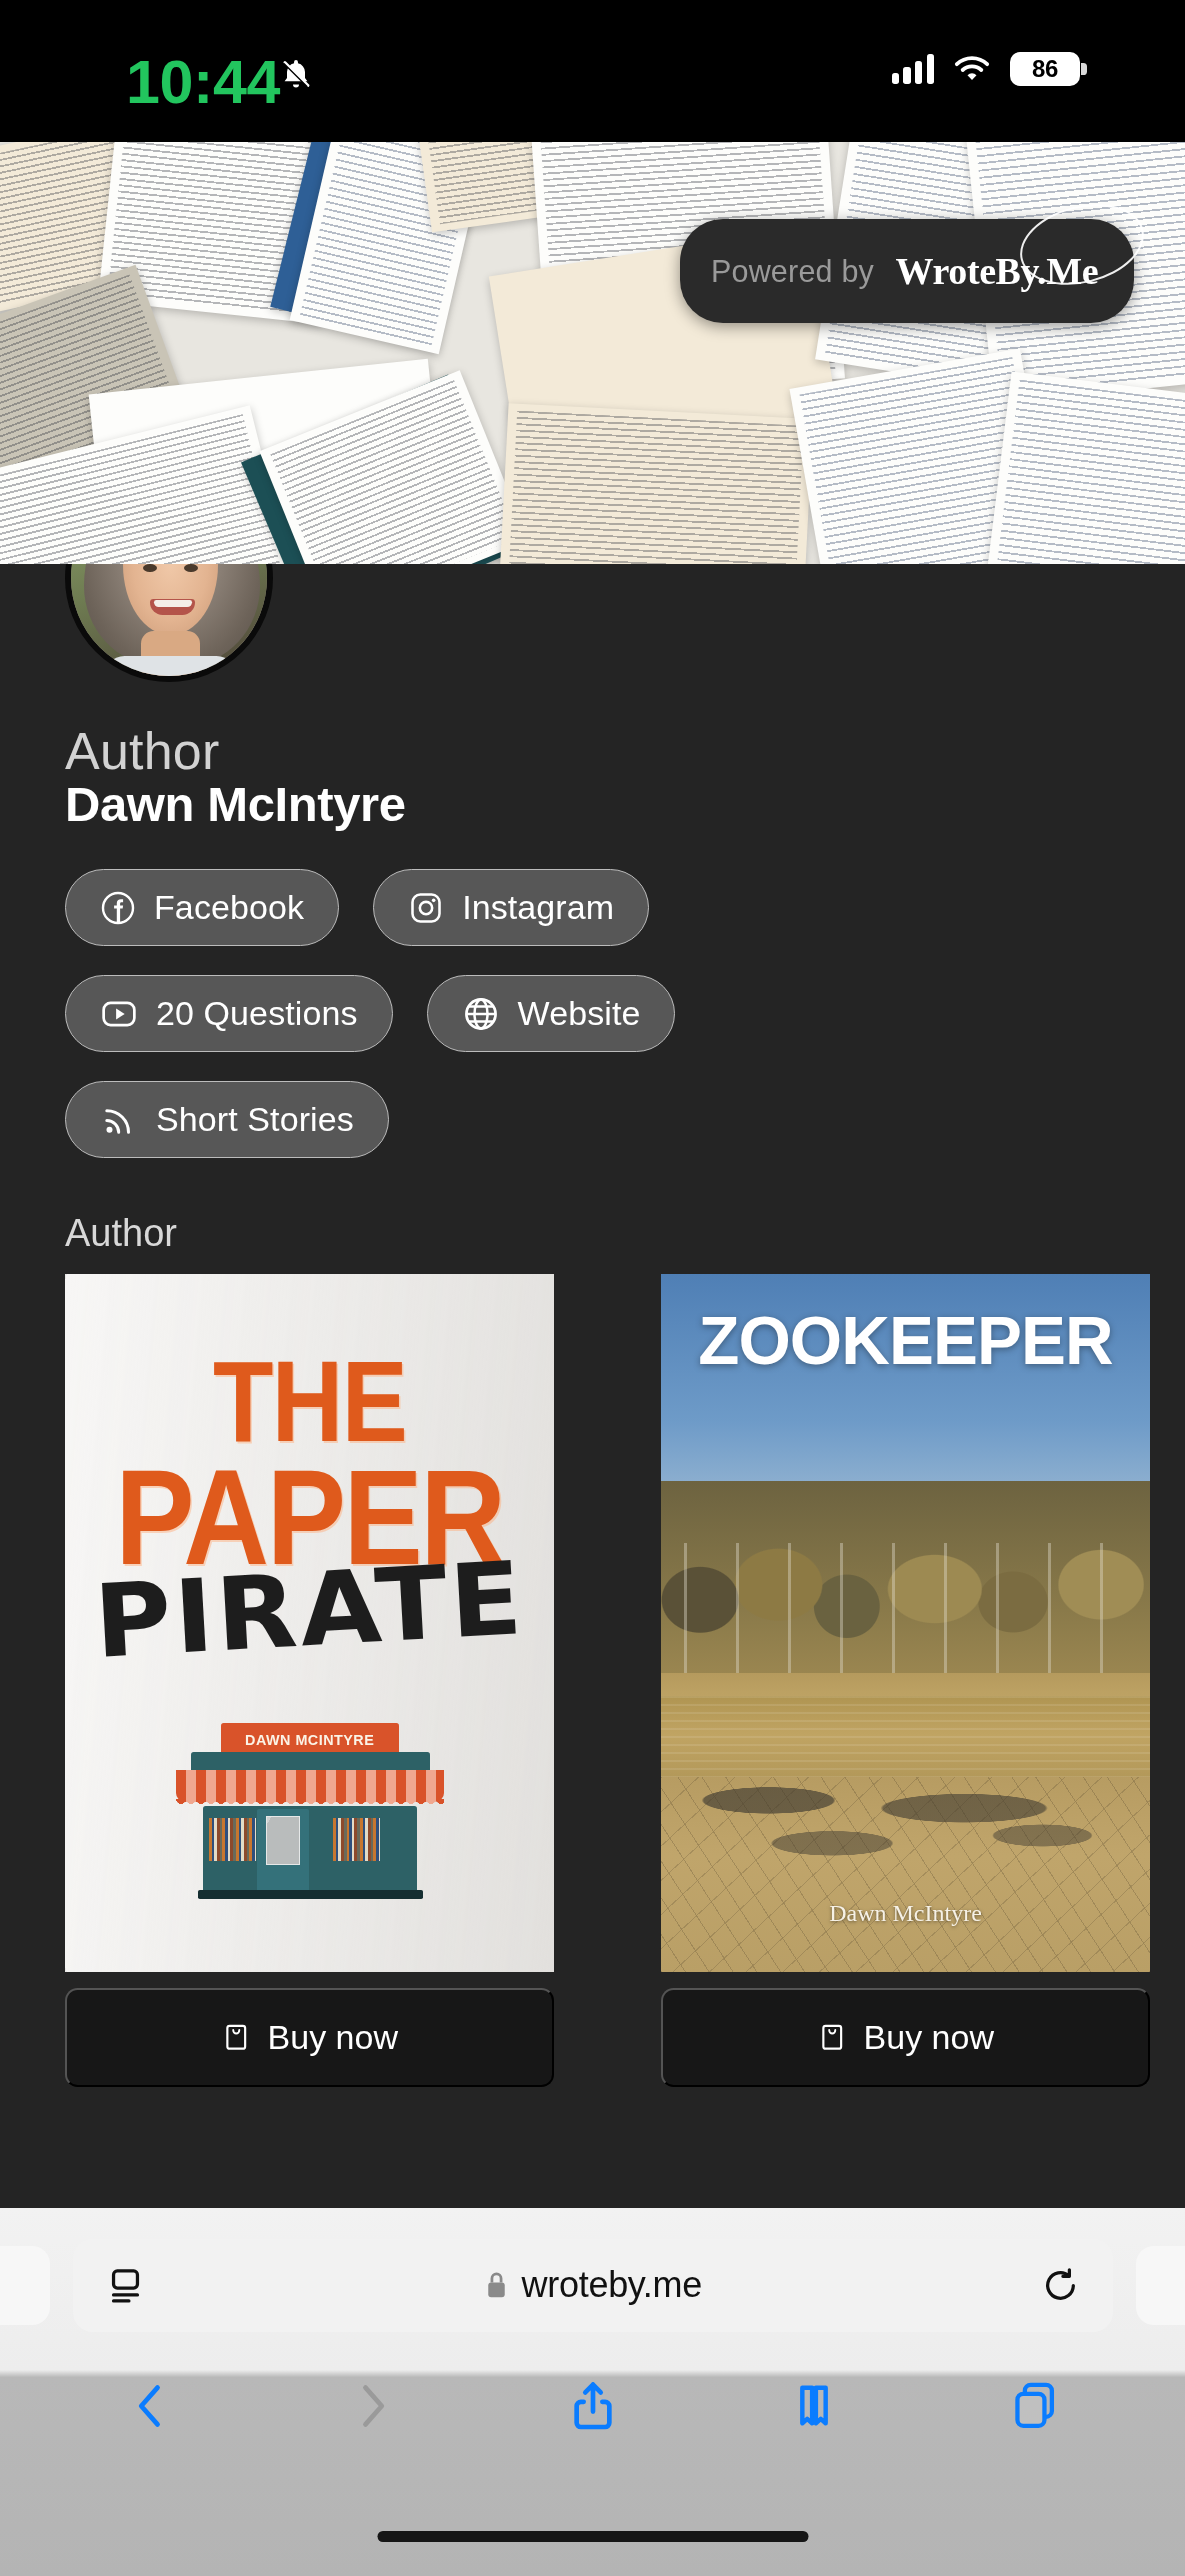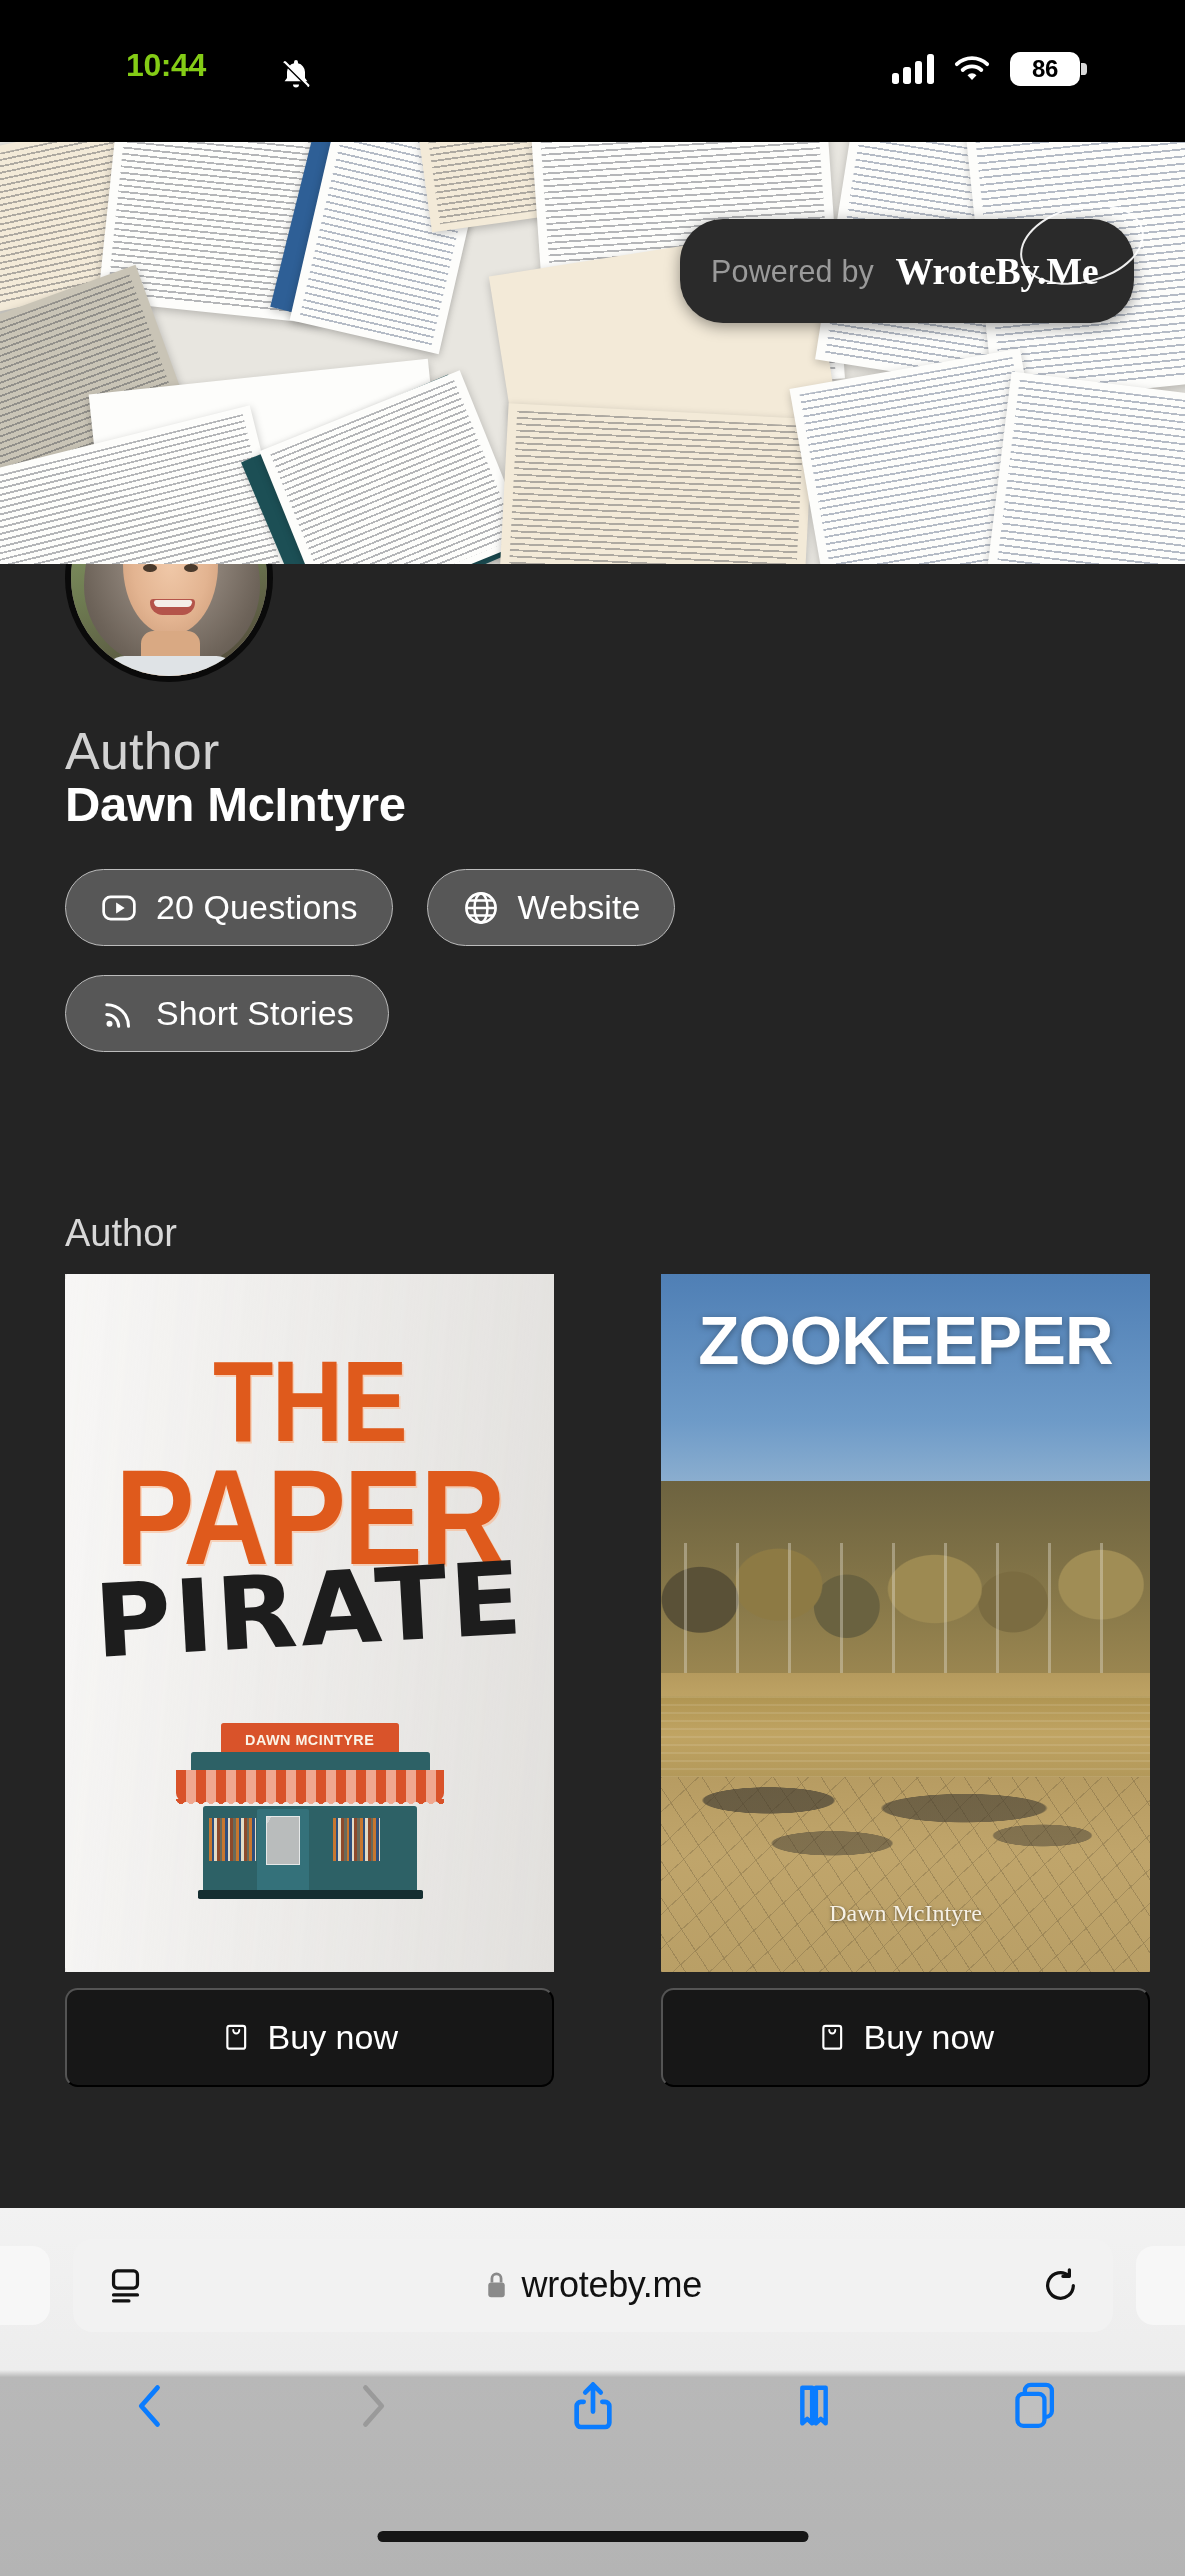--- a/index.html
+++ b/index.html
@@ -12,21 +12,21 @@
   }
   .phone { position:relative; width:1186px; height:2576px; background:#000; overflow:hidden; }
 
   
   .statusbar{
     position:absolute; top:0; left:0; width:1186px; height:142px;
     background:#000; color:#fff; z-index:40;
   }
   .sb-time{
     position:absolute; left:126px; top:47px;
-    font-size:32px; font-weight:600; letter-spacing:-0.4px; color:#84cc16;
+    font-size:61px; font-weight:600; letter-spacing:-0.4px; color:#22c55e;
   }
   .sb-bell{ position:absolute; left:278px; top:56px; width:36px; height:38px; }
   .sb-right{ position:absolute; right:106px; top:52px; display:flex; align-items:center; gap:18px; }
   .sig{ display:flex; align-items:flex-end; gap:4.5px; height:30.5px; }
   .sig i{ display:block; width:7.2px; background:#fff; border-radius:2.7px; }
   .sig i:nth-child(1){height:10.8px}
   .sig i:nth-child(2){height:17px}
   .sig i:nth-child(3){height:23.4px}
   .sig i:nth-child(4){height:30px}
   .wifi{ width:40px; height:30px; }
@@ -379,20 +379,37 @@
           <div class="av-teeth"></div>
         <div class="av-neck"></div>
           <div class="av-shirt"></div>
       </div>
     </div>
 
     <div class="role">Author</div>
     <div class="pname">Dawn McIntyre</div>
 
     <div class="links">
+      <div class="lrow">
+        <a class="pill">
+          <svg width="36" height="36" viewBox="0 0 24 24">
+            <circle cx="12" cy="12" r="10" fill="none" stroke="#fff" stroke-width="1.6"></circle>
+            <path fill="#fff" d="M13.4 12.4h1.7l.3-2.1h-2v-1.2c0-.6.2-1 1-1h1V6.2c-.2 0-.8-.1-1.5-.1-1.6 0-2.7.9-2.7 2.7v1.5H9.4v2.1h1.8V22h2.2z"></path>
+          </svg>
+          <span>Facebook</span>
+        </a>
+        <a class="pill">
+          <svg width="36" height="36" viewBox="0 0 24 24">
+            <rect x="3" y="3" width="18" height="18" rx="5.2" fill="none" stroke="#fff" stroke-width="1.7"></rect>
+            <circle cx="12" cy="12" r="4.1" fill="none" stroke="#fff" stroke-width="1.7"></circle>
+            <circle cx="17.1" cy="6.9" r="1.2" fill="#fff"></circle>
+          </svg>
+          <span>Instagram</span>
+        </a>
+      </div>
       <div class="lrow">
         <a class="pill">
           <svg width="38" height="38" viewBox="0 0 24 24">
             <rect x="2.3" y="5" width="19.4" height="14" rx="4.4" fill="none" stroke="#fff" stroke-width="1.7"></rect>
             <path fill="#fff" d="M10.2 8.6 15.6 12l-5.4 3.4z"></path>
           </svg>
           <span>20 Questions</span>
         </a>
         <a class="pill">
           <svg width="38" height="38" viewBox="0 0 24 24">

